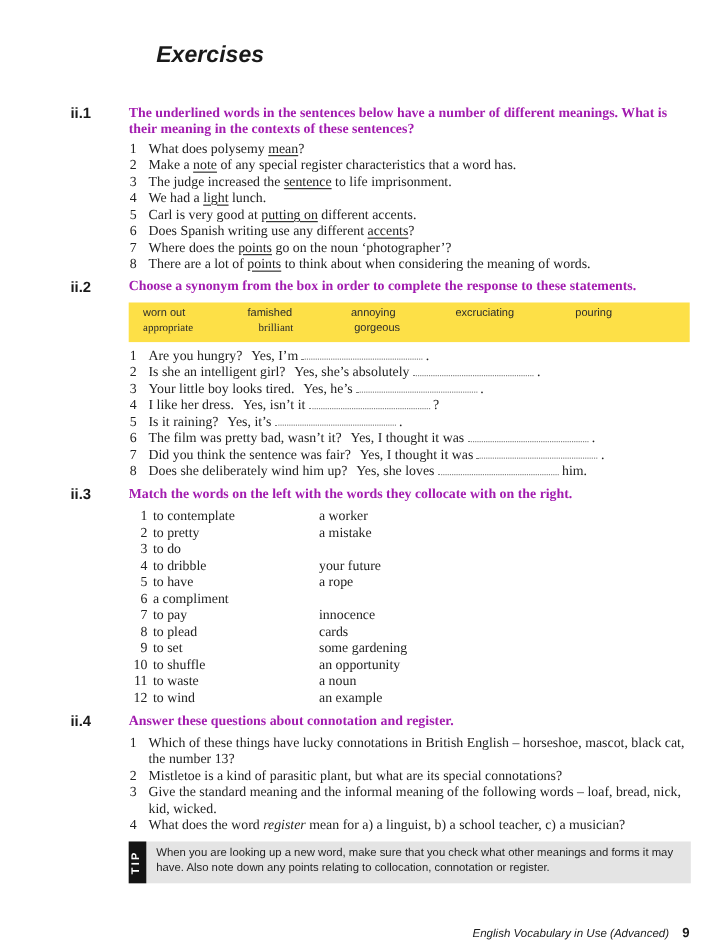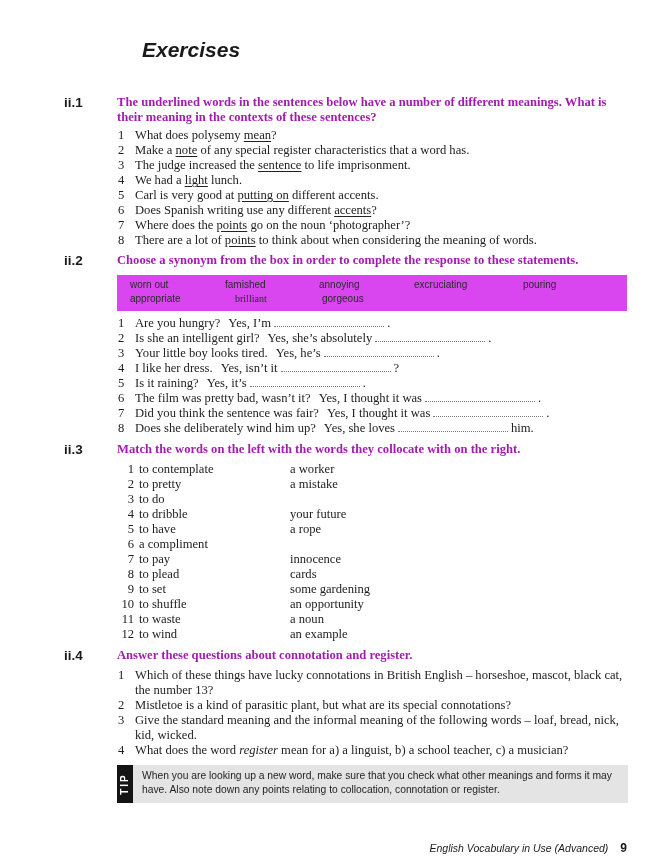--- a/index.html
+++ b/index.html
@@ -33,21 +33,21 @@
     .item .num { width: 18px; flex-shrink: 0; text-align: left; padding-left: 1px; }
     .item .txt { flex: 1; }
     .u { text-decoration: underline; text-underline-offset: 2px; }
     .blank {
       display: inline-block; border-bottom: 1px dotted #777;
       height: 10px; vertical-align: baseline; margin: 0 3px;
     }
     .gap { display: inline-block; width: 8px; }
     .wordbox {
       position: absolute; left: 117px; width: 510px; height: 36px;
-      background: #d946ef;
+      background: #fde047;
       font-family: "Liberation Sans", "DejaVu Sans", sans-serif;
       font-size: 10px; color: #2a2a2a;
     }
     .wordbox span { position: absolute; }
     .match { position: absolute; left: 117px; width: 400px; }
     .match-row { display: flex; font-size: 12.6px; line-height: 15px; color: #222; }
     .match-row .num { width: 22px; text-align: right; padding-right: 5px; flex-shrink: 0; }
     .match-row .left { width: 151px; flex-shrink: 0; }
     .match-row .right { flex: 1; }
     .tip {
@@ -121,21 +121,21 @@
 <div class="section" style="top:253px;">
   <div class="sec-num">ii.2</div>
   <div class="sec-instr">Choose a synonym from the box in order to complete the response to these statements.</div>
 </div>
 <div class="wordbox" style="top:275px;">
   <span style="left:13px; top:4px;">worn out</span>
   <span style="left:108px; top:4px;">famished</span>
   <span style="left:202px; top:4px;">annoying</span>
   <span style="left:297px; top:4px;">excruciating</span>
   <span style="left:406px; top:4px;text-align:right;">pouring</span>
-  <span style="left:13px; top:18px;">appropriate</span>
+  <span style="left:13px; top:18px;font-family:Liberation Serif, serif;">appropriate</span>
   <span style="left:118px; top:18px;font-family:Liberation Serif, serif;">brilliant</span>
   <span style="left:205px; top:18px;">gorgeous</span>
 </div>
 <div class="items" style="top:316px;">
   <div class="item">
       <span class="num">1</span>
       <span class="txt"><span>Are you hungry?</span><span class="gap"></span><span>Yes, I’m</span><span class="blank" style="width:110px;"></span><span>.</span></span>
     </div>
   <div class="item">
       <span class="num">2</span>

